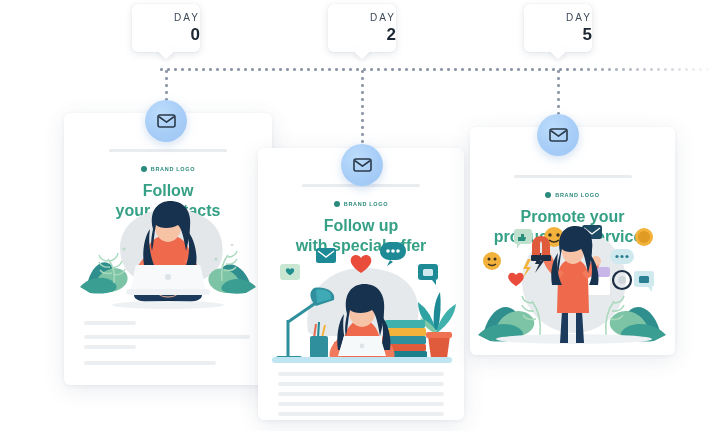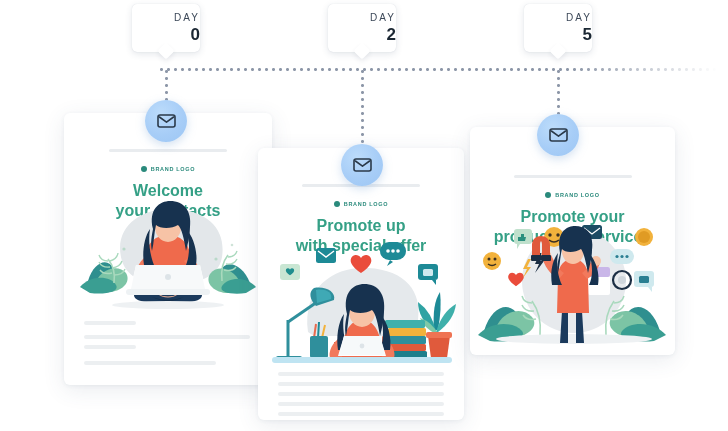--- a/index.html
+++ b/index.html
@@ -115,21 +115,21 @@
     <div class="day-num">5</div>
   </div>
 
   <div class="card" id="card-welcome">
     <div class="card-rule" style="width:118px;margin-top:36px;"></div>
     <div class="brandline" style="margin-top:14px;">
       <span class="brand-dot"></span>
       <span class="brand-text">BRAND LOGO</span>
     </div>
     <div class="card-title" style="font-size:16px;margin-top:9px;">
-      <div>Welcome</div>
+      <div>Follow</div>
       <div>your contacts</div>
     </div>
 
     <div class="illus" style="top:86px;height:118px;">
       <svg width="208" height="118" viewBox="0 0 208 118">
 
         <path d="M58 62 C48 28 78 8 110 10 C146 12 162 32 158 58 C155 78 132 86 108 86 C82 86 64 80 58 62 Z" fill="#e3e7ea"></path>
 
         <path d="M24 82 C30 62 44 58 50 70 C54 80 46 88 36 88 Z" fill="#2f8f8f"></path>
         <path d="M30 88 C34 70 54 64 62 74 C68 84 56 94 42 93 Z" fill="#7cc4a5"></path>
@@ -184,21 +184,21 @@
 
   </div>
 
   <div class="card" id="card-followup">
     <div class="card-rule" style="width:118px;margin-top:36px;"></div>
     <div class="brandline" style="margin-top:14px;">
       <span class="brand-dot"></span>
       <span class="brand-text">BRAND LOGO</span>
     </div>
     <div class="card-title" style="font-size:16px;margin-top:9px;">
-      <div>Promote up</div>
+      <div>Follow up</div>
       <div>with special offer</div>
     </div>
 
     <div class="illus" style="top:88px;height:130px;">
       <svg width="206" height="130" viewBox="0 0 206 130">
 
         <path d="M50 96 C44 50 78 30 110 32 C148 34 164 56 160 84 C158 96 150 100 140 100 L56 100 Z" fill="#e5e9ec"></path>
 
         <g>
 

